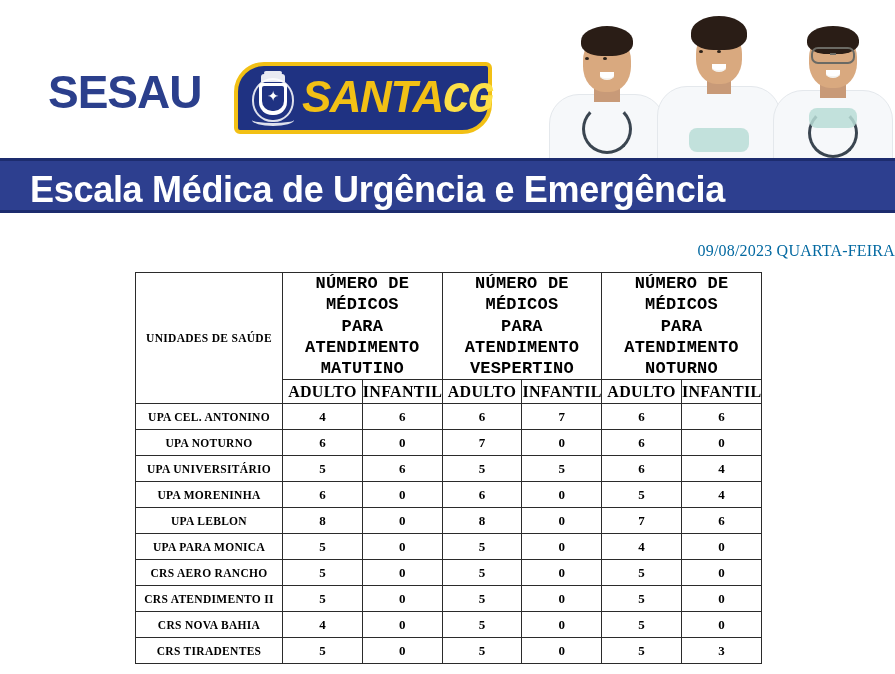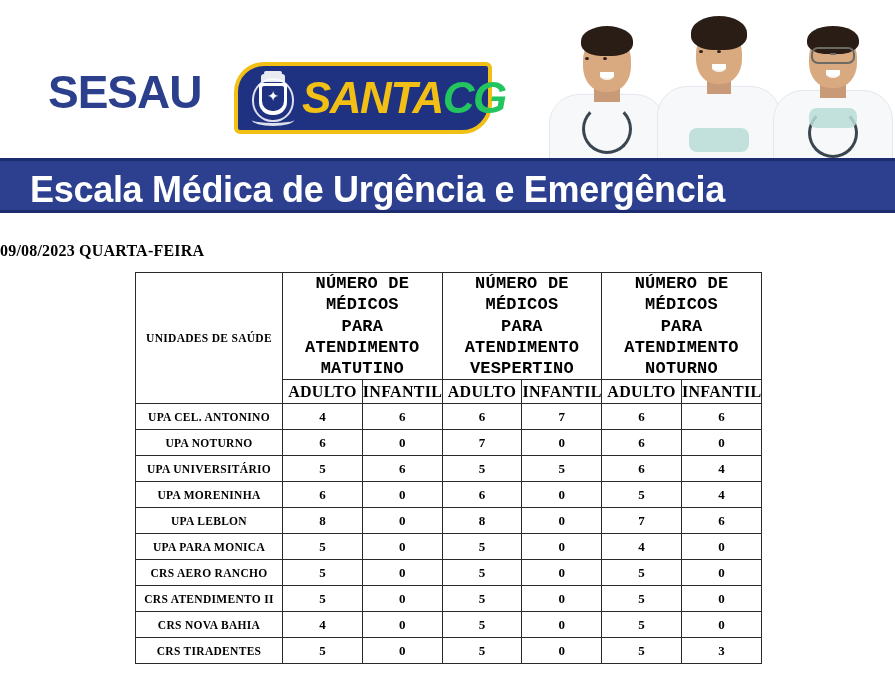--- a/index.html
+++ b/index.html
@@ -121,21 +121,21 @@
     font-family: "Liberation Sans", sans-serif;
     font-weight: bold;
     font-style: italic;
     font-size: 44px;
     letter-spacing: -1.5px;
     line-height: 1;
     white-space: nowrap;
     margin-left: 2px;
   }
   .prefcg-text .pref { color: #f2c015; }
-  .prefcg-text .cg   { color: #22c55e; }
+  .prefcg-text .cg   { color: #fde047; font-family: Liberation Mono, monospace; }
 
   
   .doctors-photo {
     position: absolute;
     right: 0;
     top: 0;
     width: 362px;
     height: 158px;
     overflow: hidden;
     background: #ffffff;
@@ -285,25 +285,25 @@
   .content {
     position: absolute;
     left: 0;
     top: 213px;
     width: 895px;
     height: 461px;
     background: #ffffff;
   }
 
   .date-line {
-    text-align: left;
+    text-align: right;
     font-family: "Liberation Serif", serif;
-    font-weight: bold;
+    font-weight: normal;
     font-size: 16px;
-    color: #000000;
+    color: #0369a1;
     margin-top: 29px;
     letter-spacing: .2px;
   }
 
   table.schedule {
     position: absolute;
     left: 135px;
     top: 59px;
     width: 626px;
     border-collapse: collapse;

